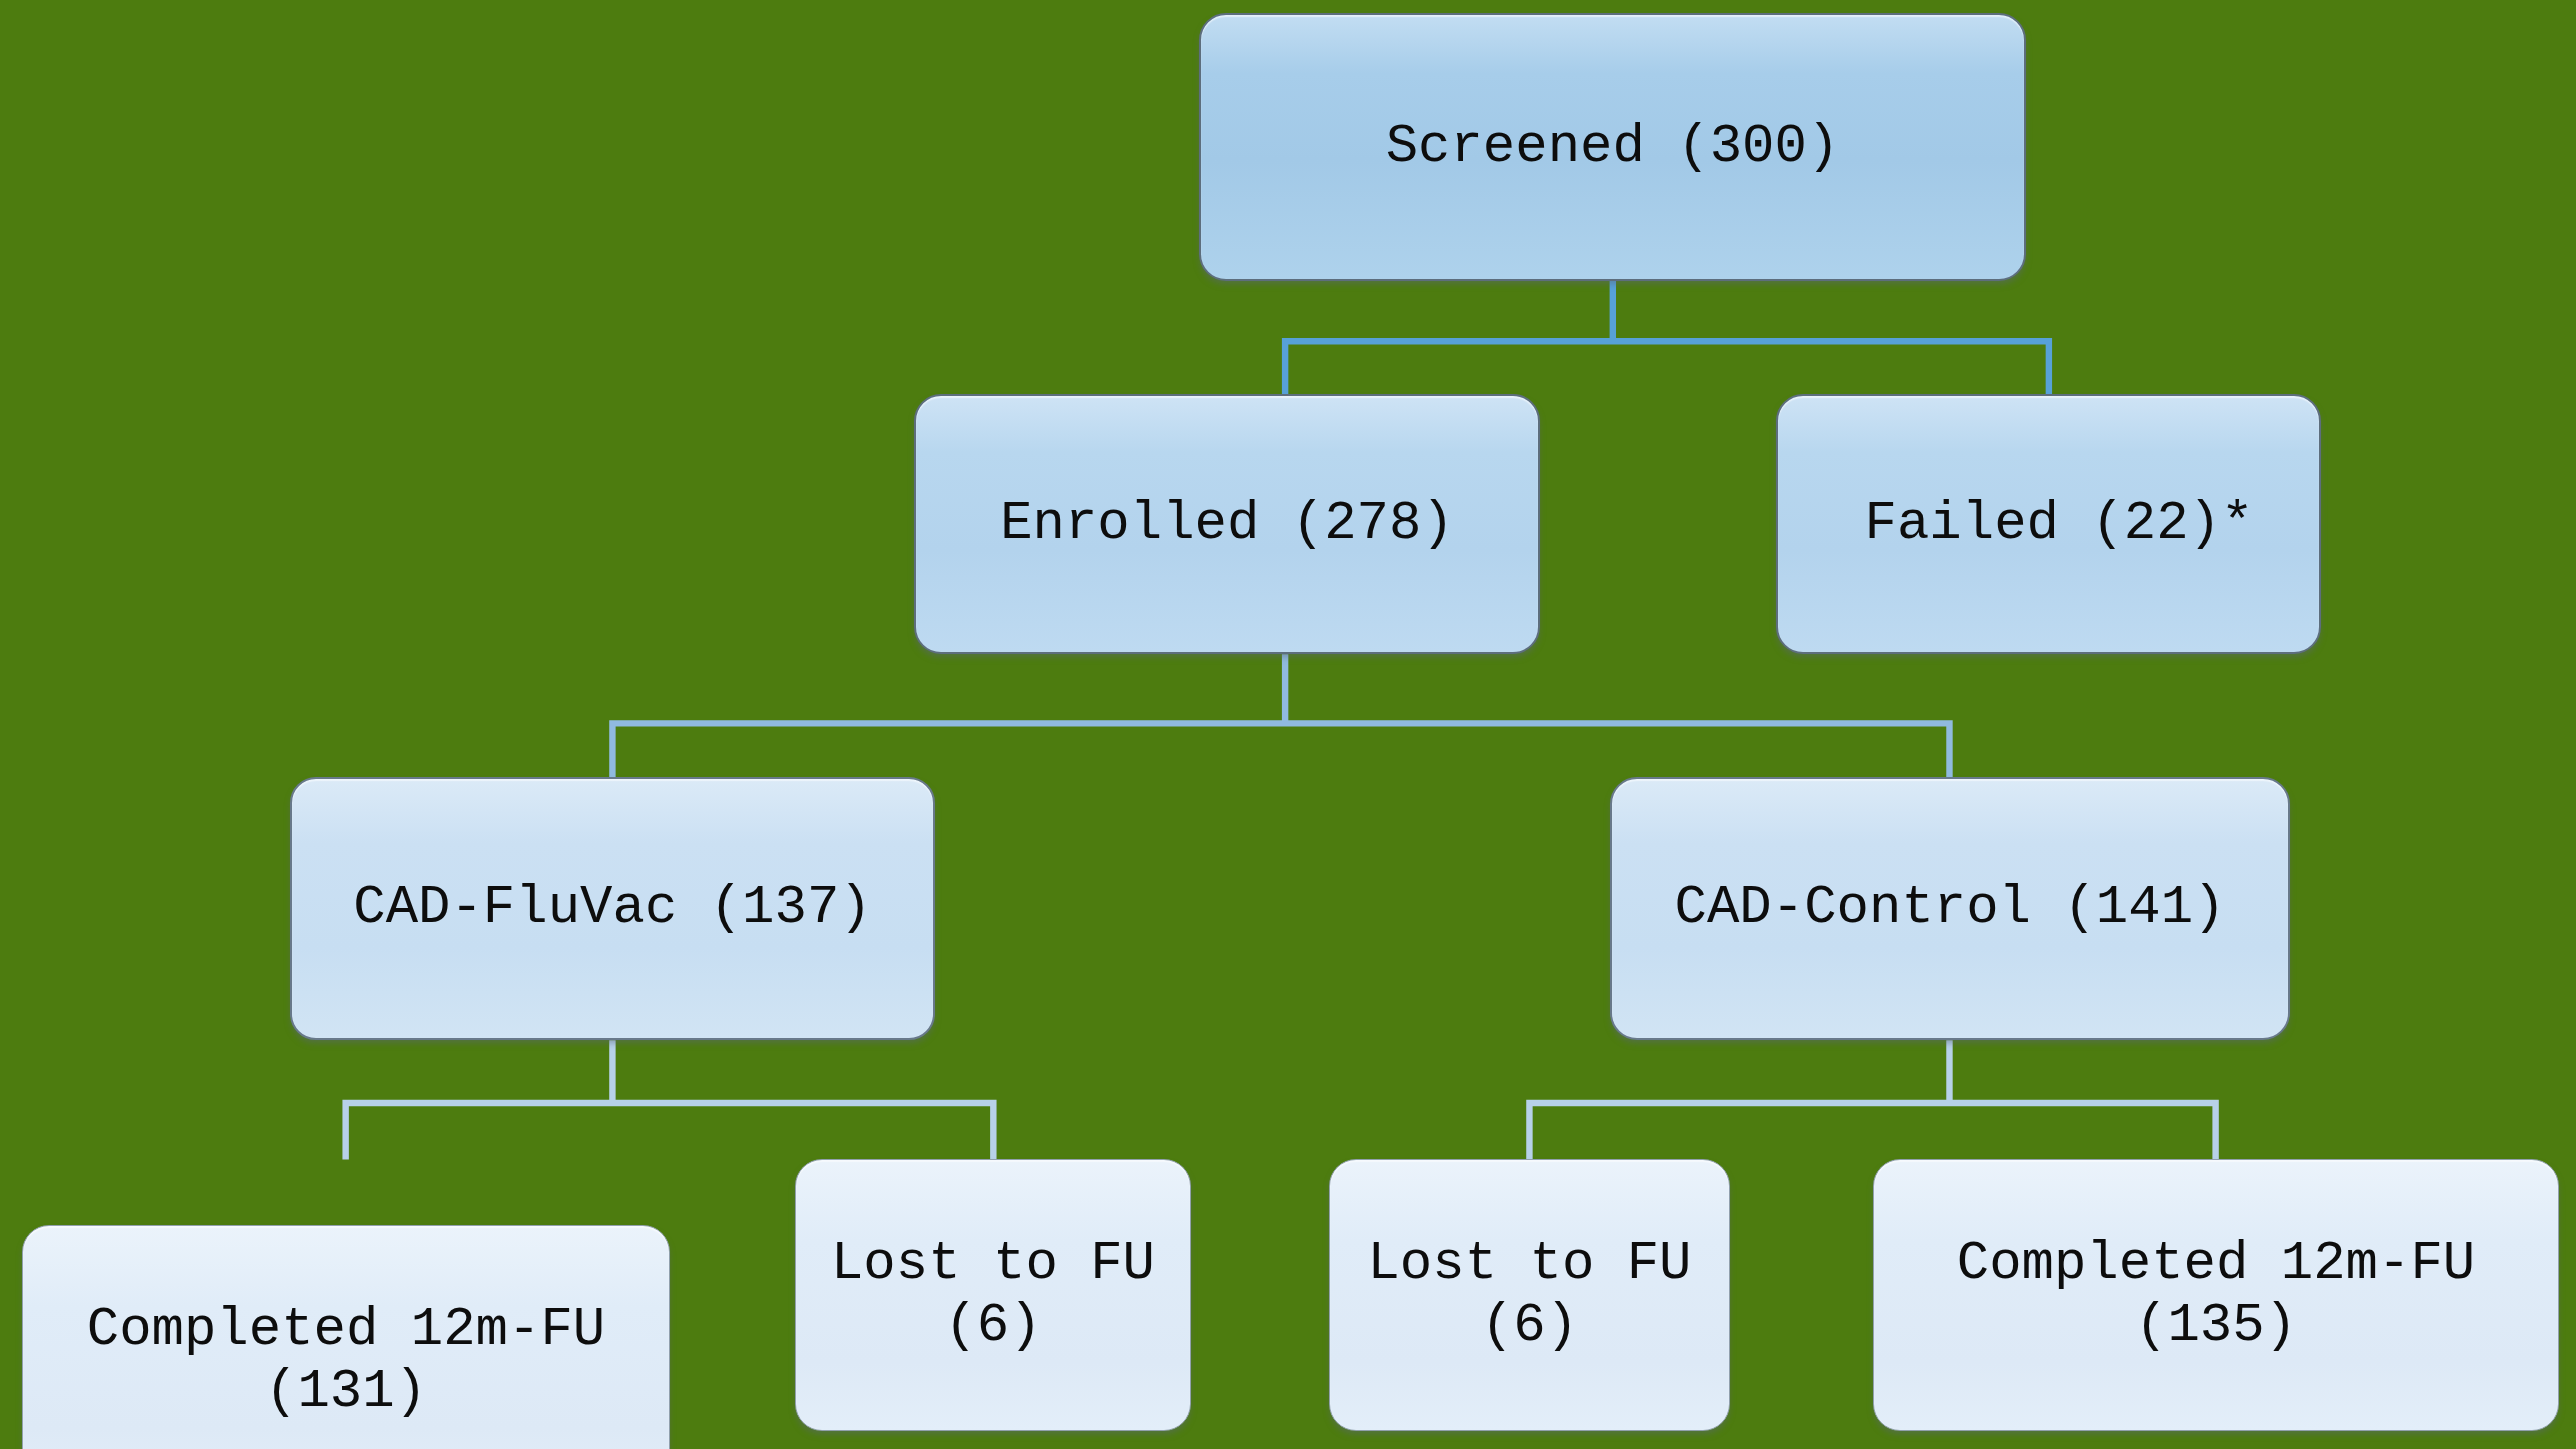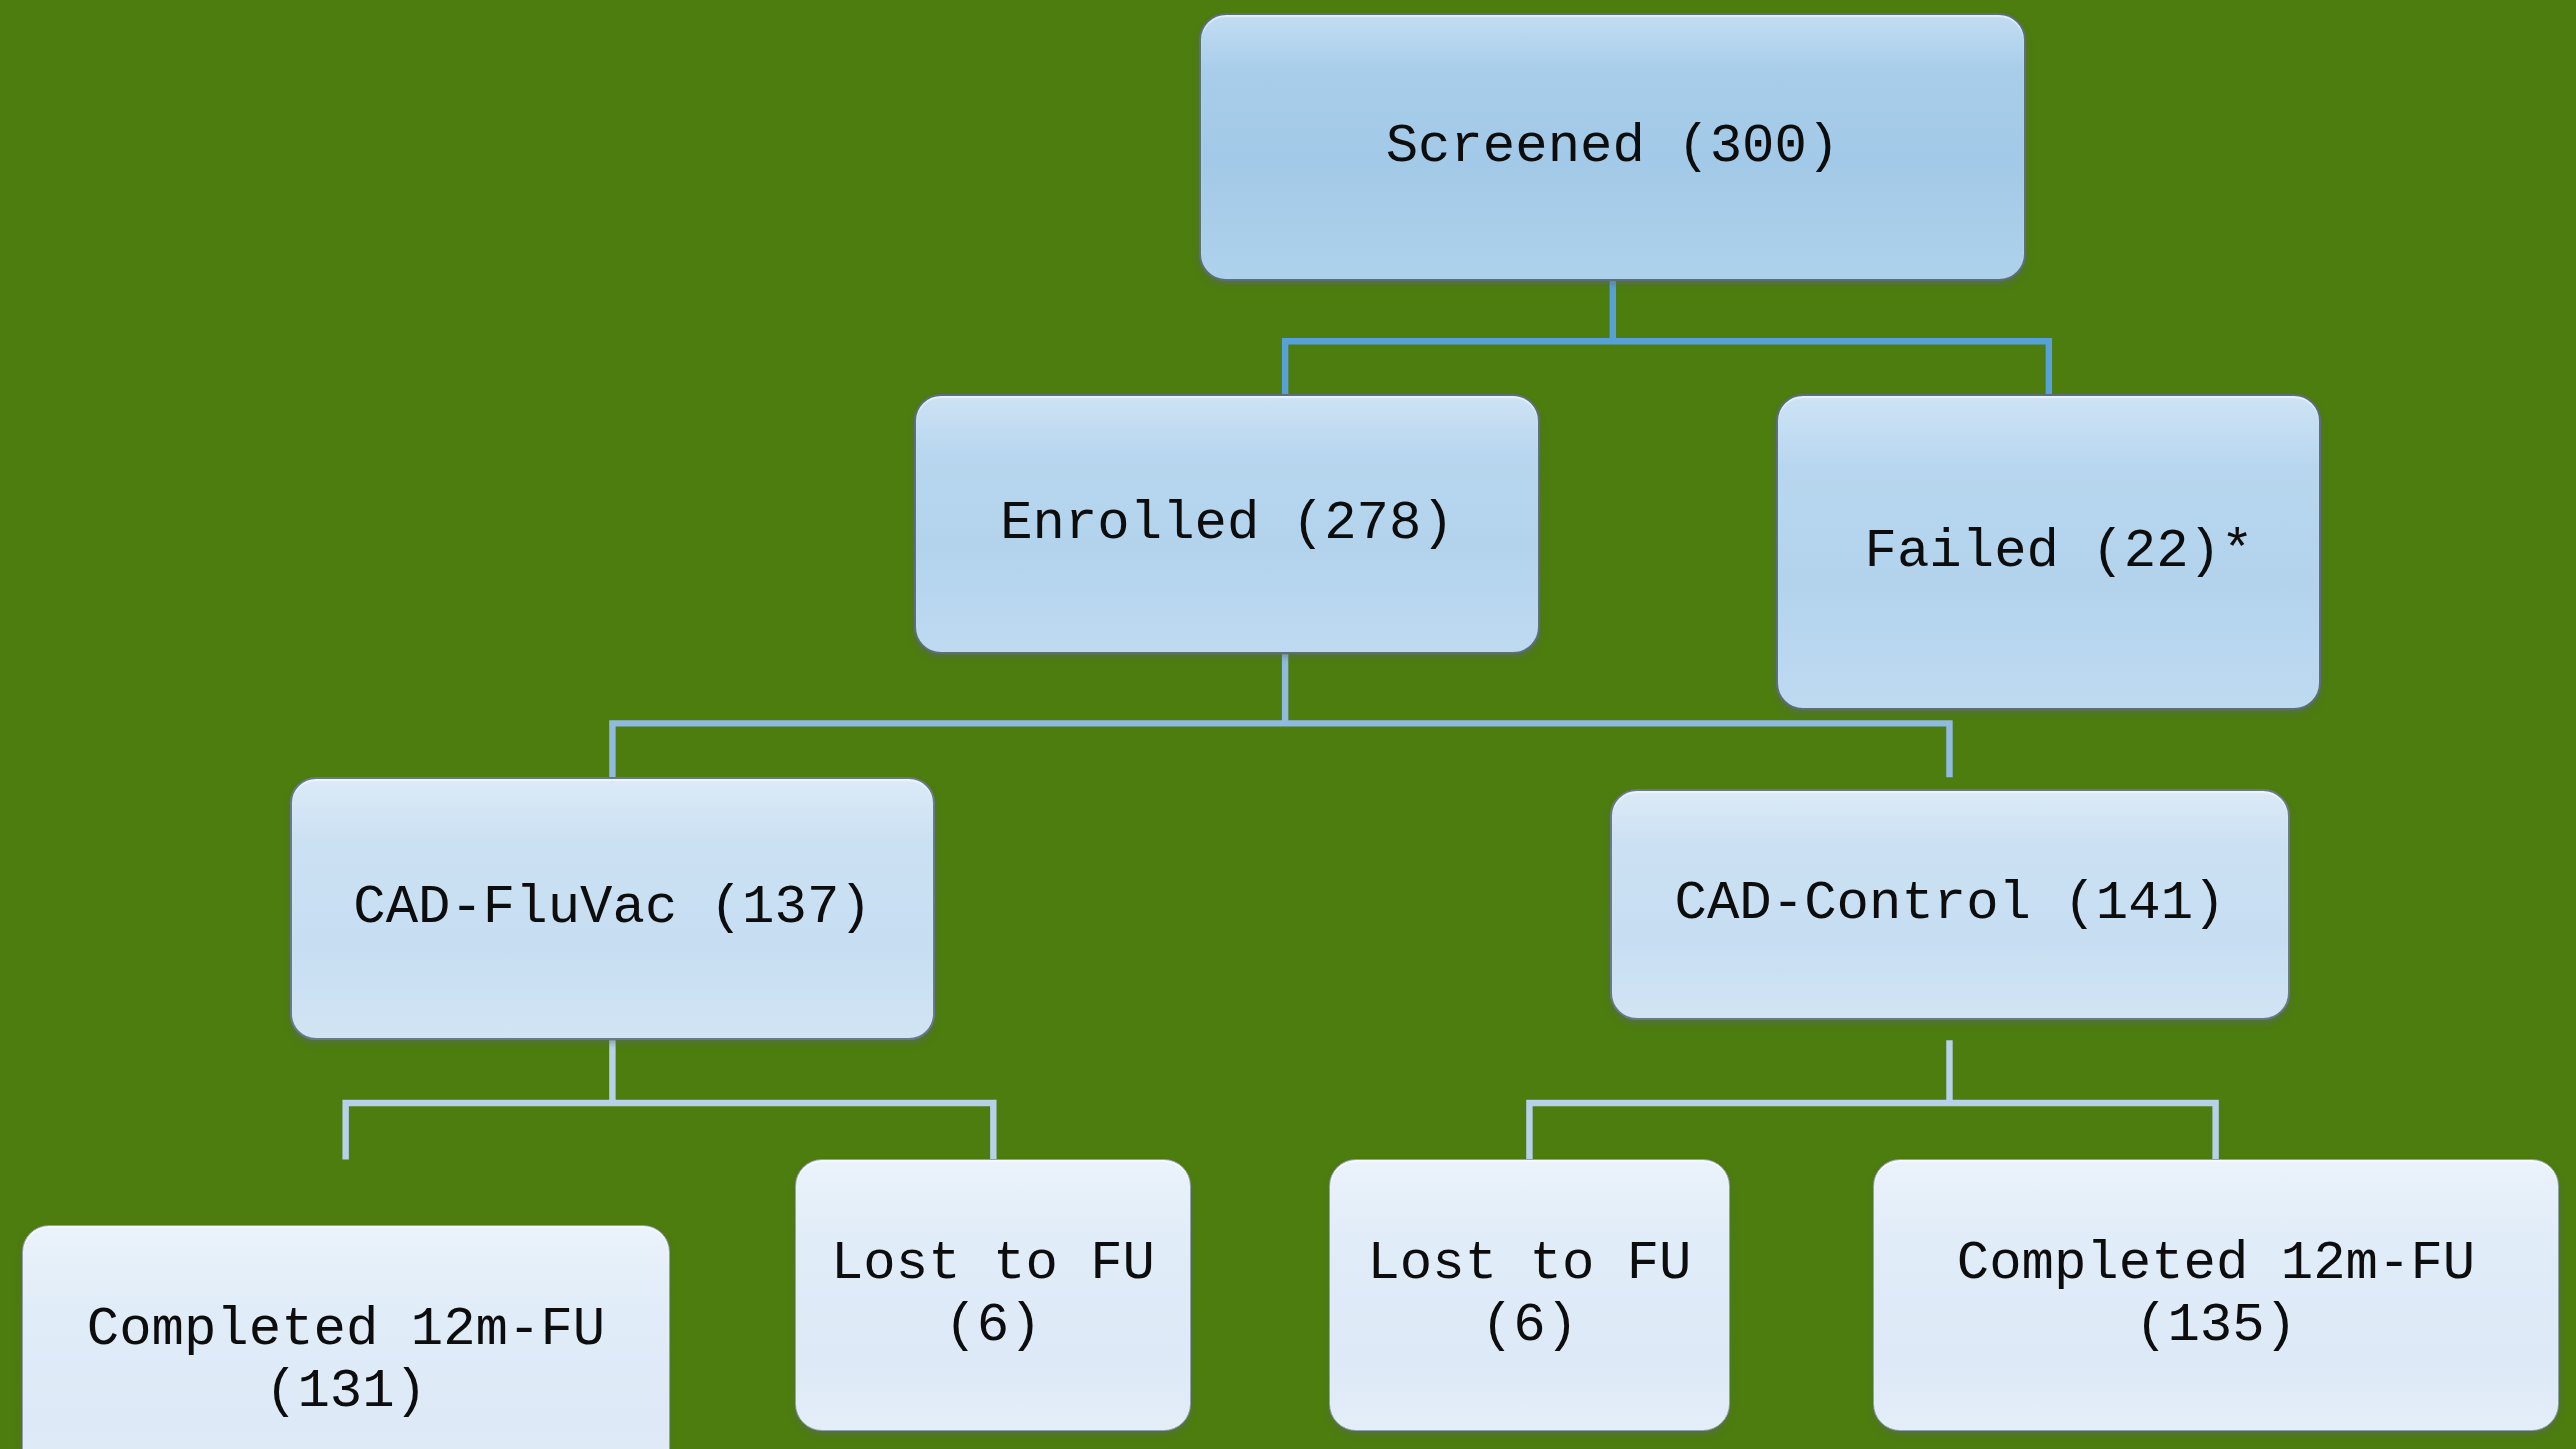--- a/index.html
+++ b/index.html
@@ -48,23 +48,23 @@
     background: linear-gradient(180deg, #dbeaf7 0%, #cbe0f3 25%, #c7def2 65%, #d1e4f4 100%);
     border: 2.6px solid #68798a;
   }
   .lvl4 {
     background: linear-gradient(180deg, #ebf3fb 0%, #e0ecf8 30%, #dde9f6 75%, #e3eef9 100%);
     border: 1.9px solid #91a0ad;
   }
   
   #node-screened          { left: 1199px; top: 13px;   width: 827px; height: 268px; }
   #node-enrolled          { left: 914px; top: 394px;  width: 626px; height: 260px; }
-  #node-failed            { left: 1776px; top: 394px;  width: 545px;  height: 316px; padding-left: 21px; }
+  #node-failed            { left: 1776px; top: 394px;  width: 545px;  height: 260px; padding-left: 21px; }
   #node-cad-fluvac        { left: 290px;  top: 777px; width: 645px; height: 263px; border-radius: 26px; }
-  #node-cad-control       { left: 1610px; top: 777px; width: 680px; height: 231px; margin-top: 12px; }
+  #node-cad-control       { left: 1610px; top: 777px; width: 680px; height: 263px; }
   #node-completed-fluvac  { left: 22px;   top: 1225px; width: 648px; height: 272px; }
   #node-lost-fluvac       { left: 795px; top: 1159px; width: 396px;  height: 272px; }
   #node-lost-control      { left: 1329px; top: 1159px; width: 401px;  height: 272px; }
   #node-completed-control { left: 1873px; top: 1159px; width: 686px; height: 272px; }
   .node-label { pointer-events: none; }
 </style>
 </head>
 <body>
 
 <div id="canvas">

